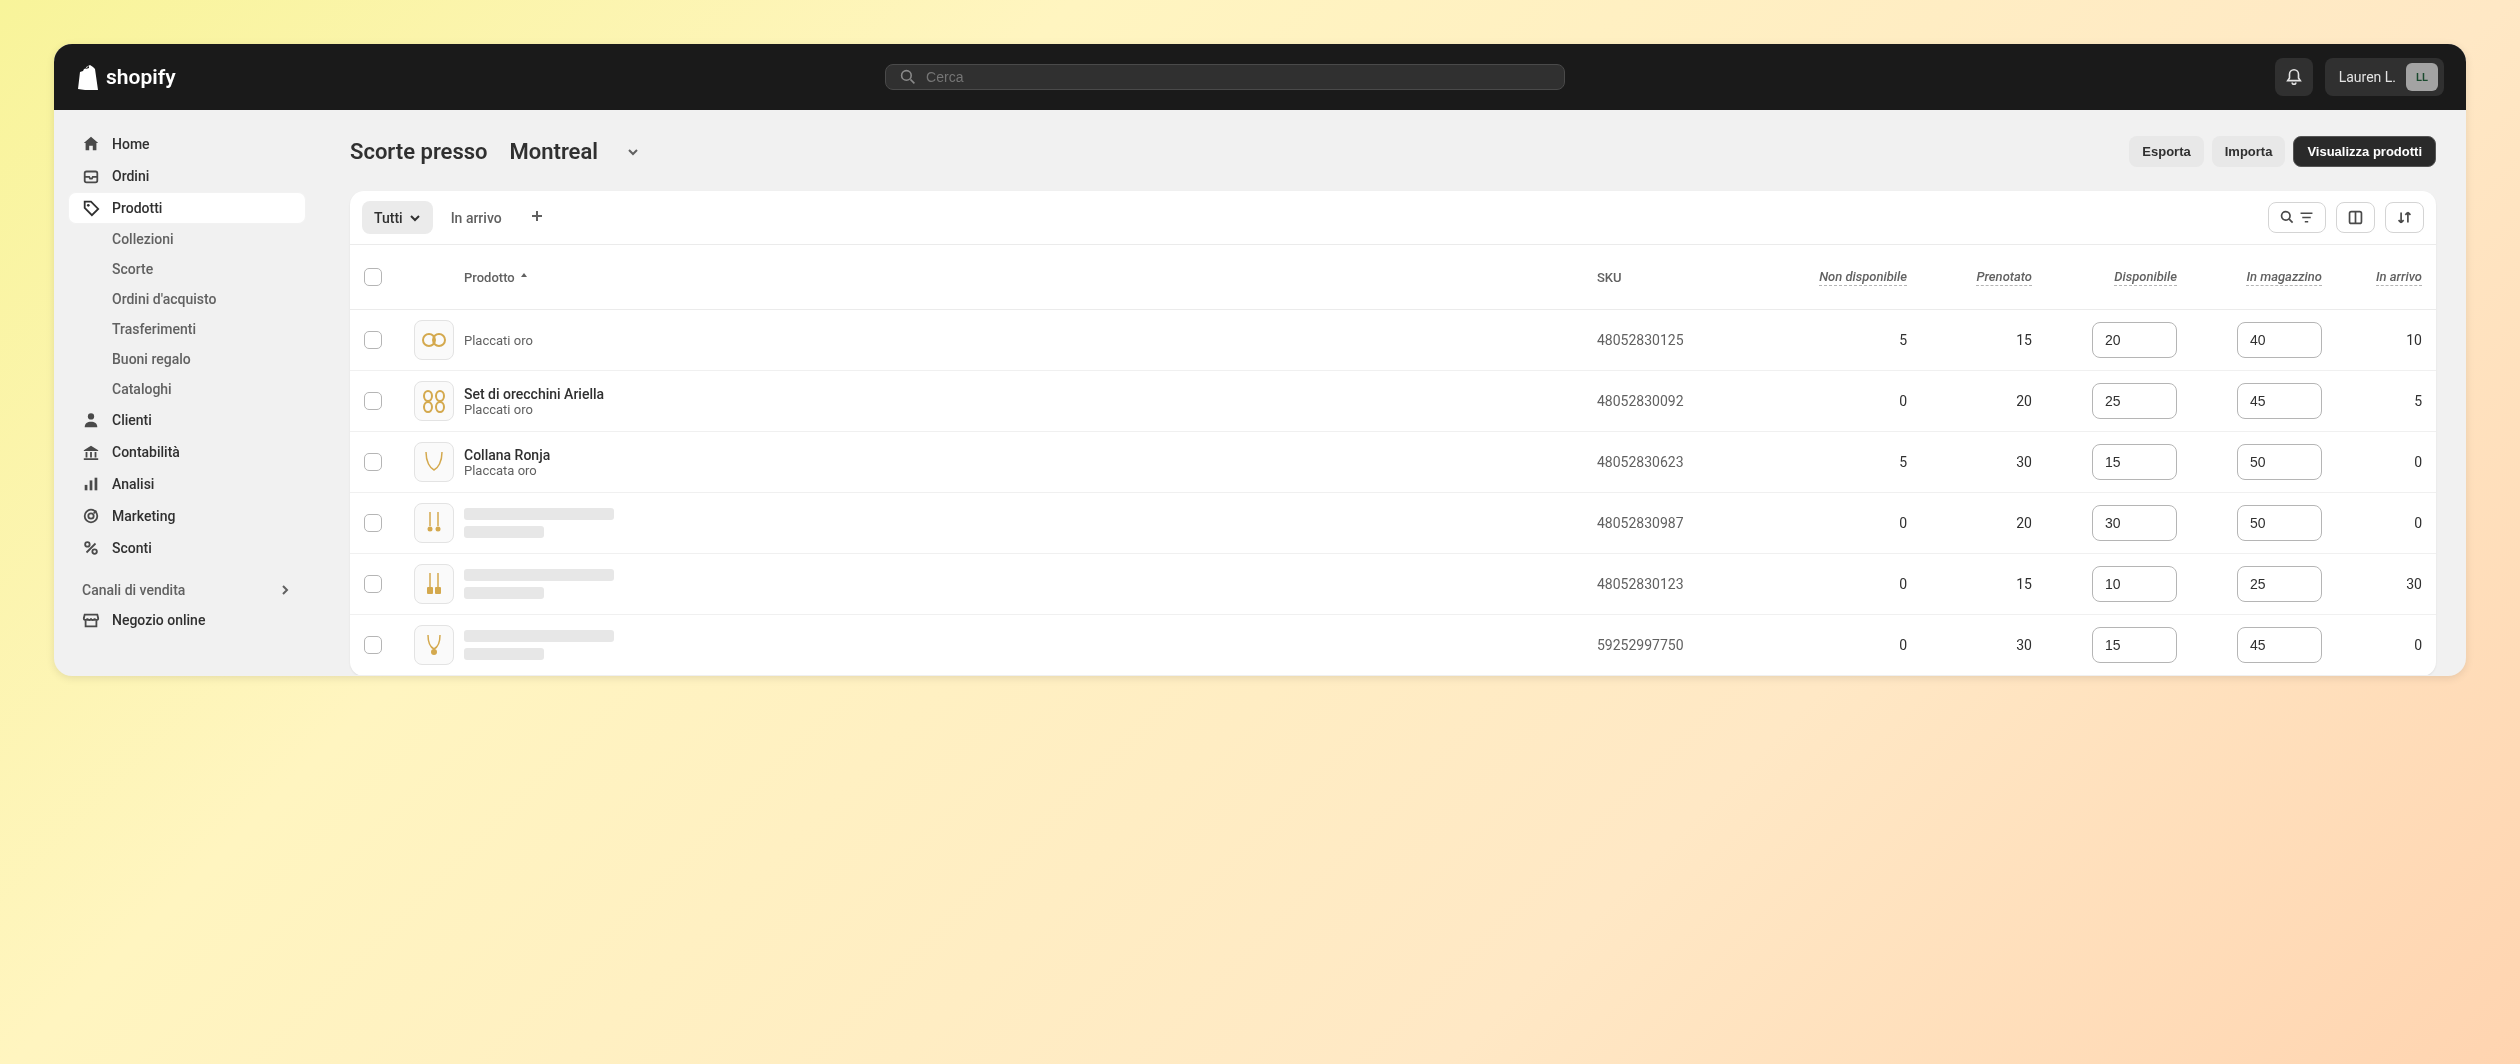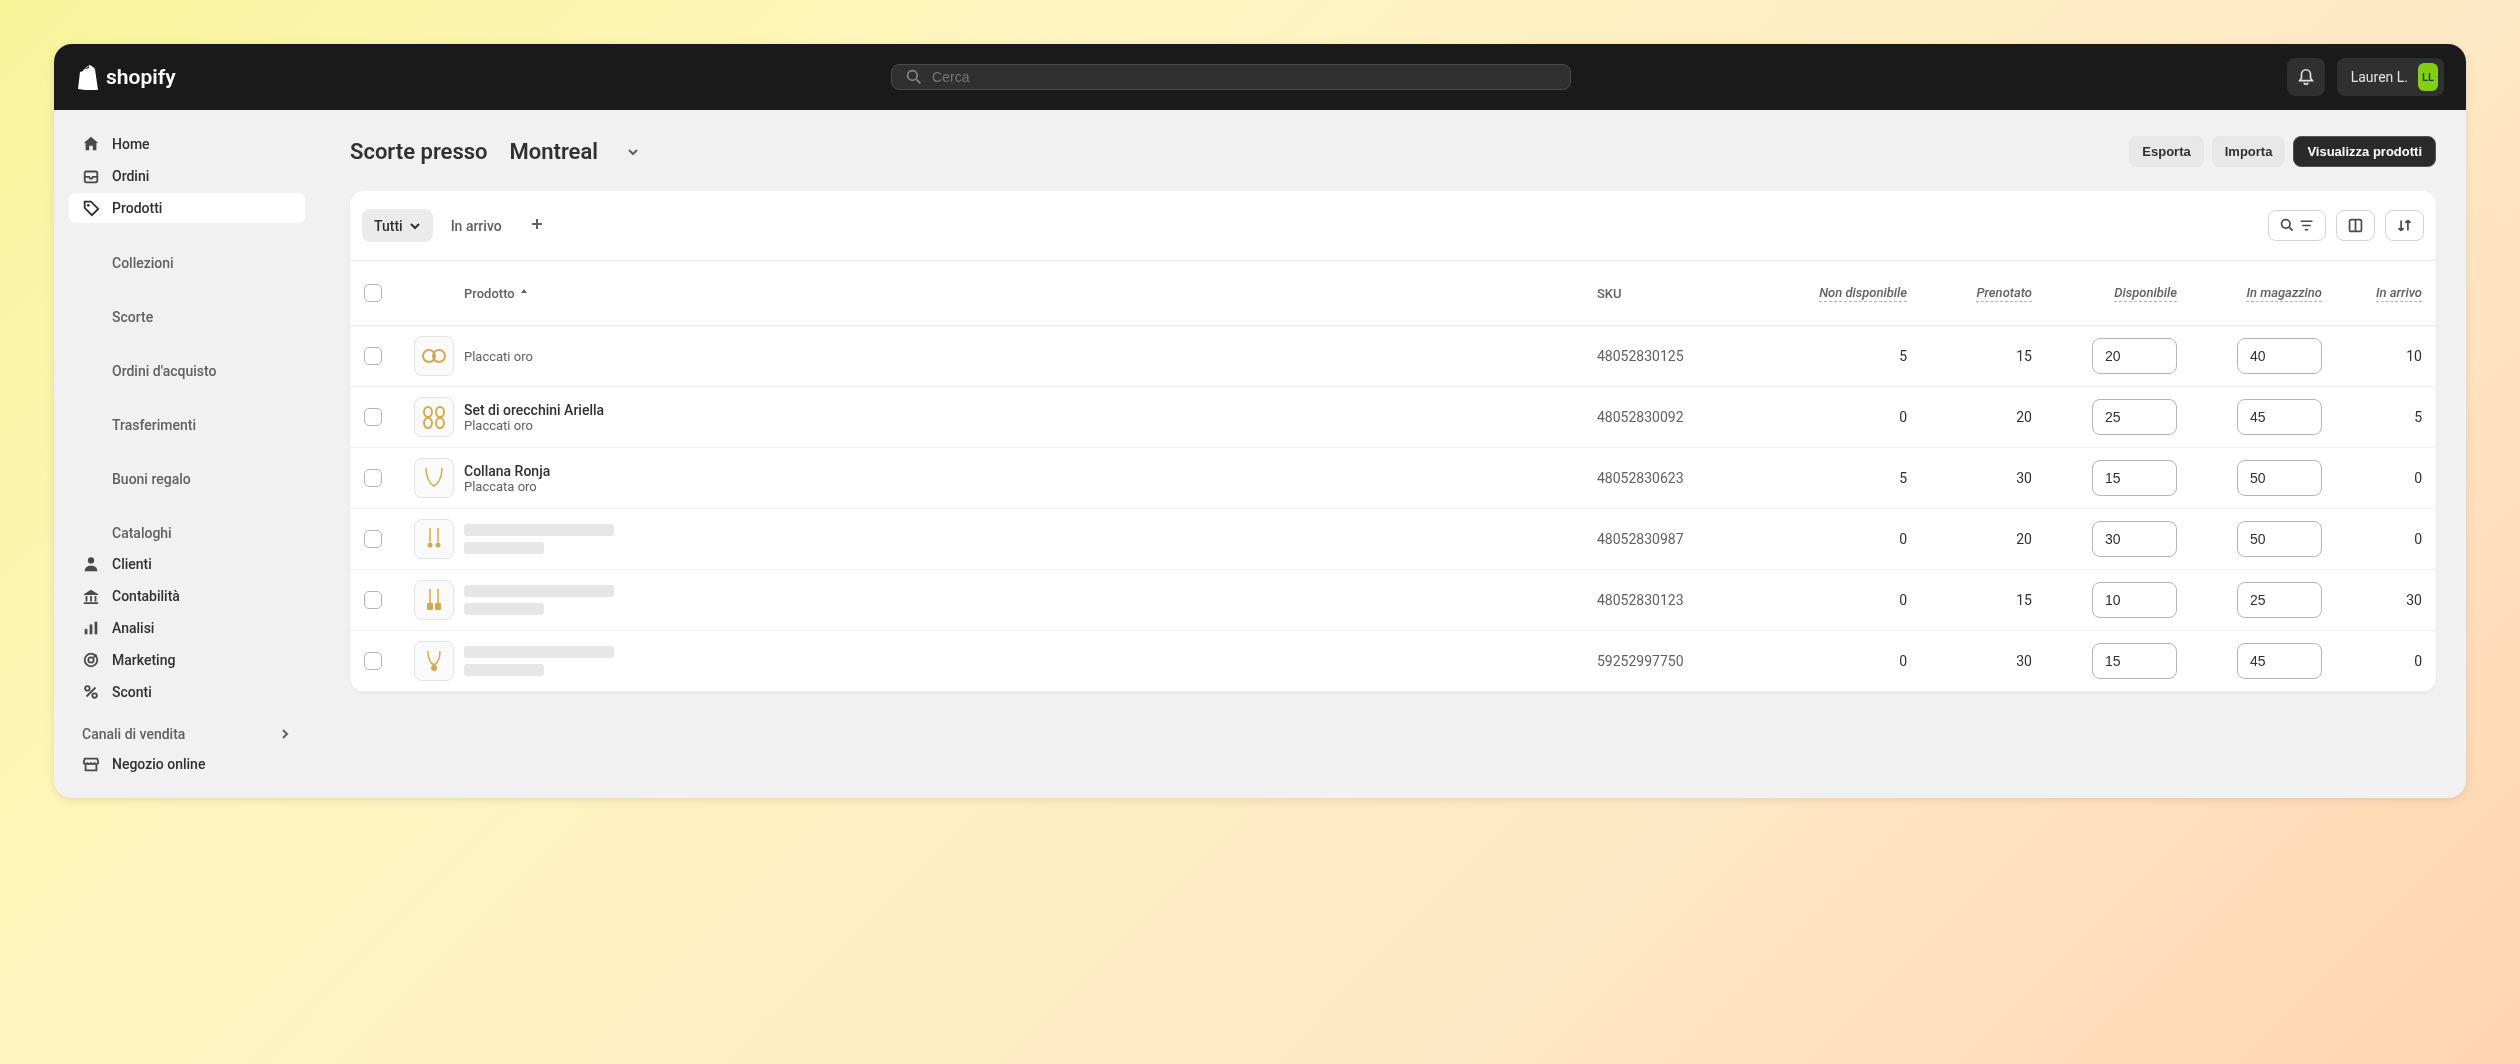--- a/index.html
+++ b/index.html
@@ -76,22 +76,22 @@
   background: #303030;
   border-radius: 8px;
   display: flex;
   align-items: center;
   padding: 0 6px 0 14px;
   gap: 10px;
   cursor: pointer;
 }
 .user-name { color: #e3e3e3; font-size: 14px; }
 .avatar {
-  width: 20px; height: 28px;
-  background: #84cc16;
+  width: 32px; height: 28px;
+  background: #a3a3a3;
   border-radius: 6px;
   display: flex;
   align-items: center;
   justify-content: center;
   font-size: 11px;
   font-weight: 600;
   color: #1a4a2e;
 }
 .body {
   display: flex;
@@ -117,21 +117,20 @@
   box-shadow: inset 0 0 0 1px rgba(0,0,0,0.05);
 }
 .nav-item svg { width: 18px; height: 18px; flex-shrink: 0; }
 .nav-sub {
   padding: 7px 14px 7px 44px;
   font-size: 14px;
   color: #616161;
   cursor: pointer;
   border-radius: 8px;
   font-weight: 500;
-  margin-top: 24px;
 }
 .nav-section {
   display: flex;
   align-items: center;
   justify-content: space-between;
   padding: 18px 14px 6px;
   font-size: 14px;
   font-weight: 550;
   color: #616161;
 }
@@ -189,21 +188,21 @@
 }
 .card {
   background: #fff;
   border-radius: 14px;
   box-shadow: 0 1px 2px rgba(0,0,0,0.08);
 }
 .card-tabs {
   display: flex;
   align-items: center;
   justify-content: space-between;
-  padding: 18px 12px;
+  padding: 10px 12px;
 }
 .tabs {
   display: flex;
   gap: 6px;
 }
 .tab {
   padding: 7px 12px;
   border-radius: 8px;
   font-size: 14px;
   font-weight: 550;

